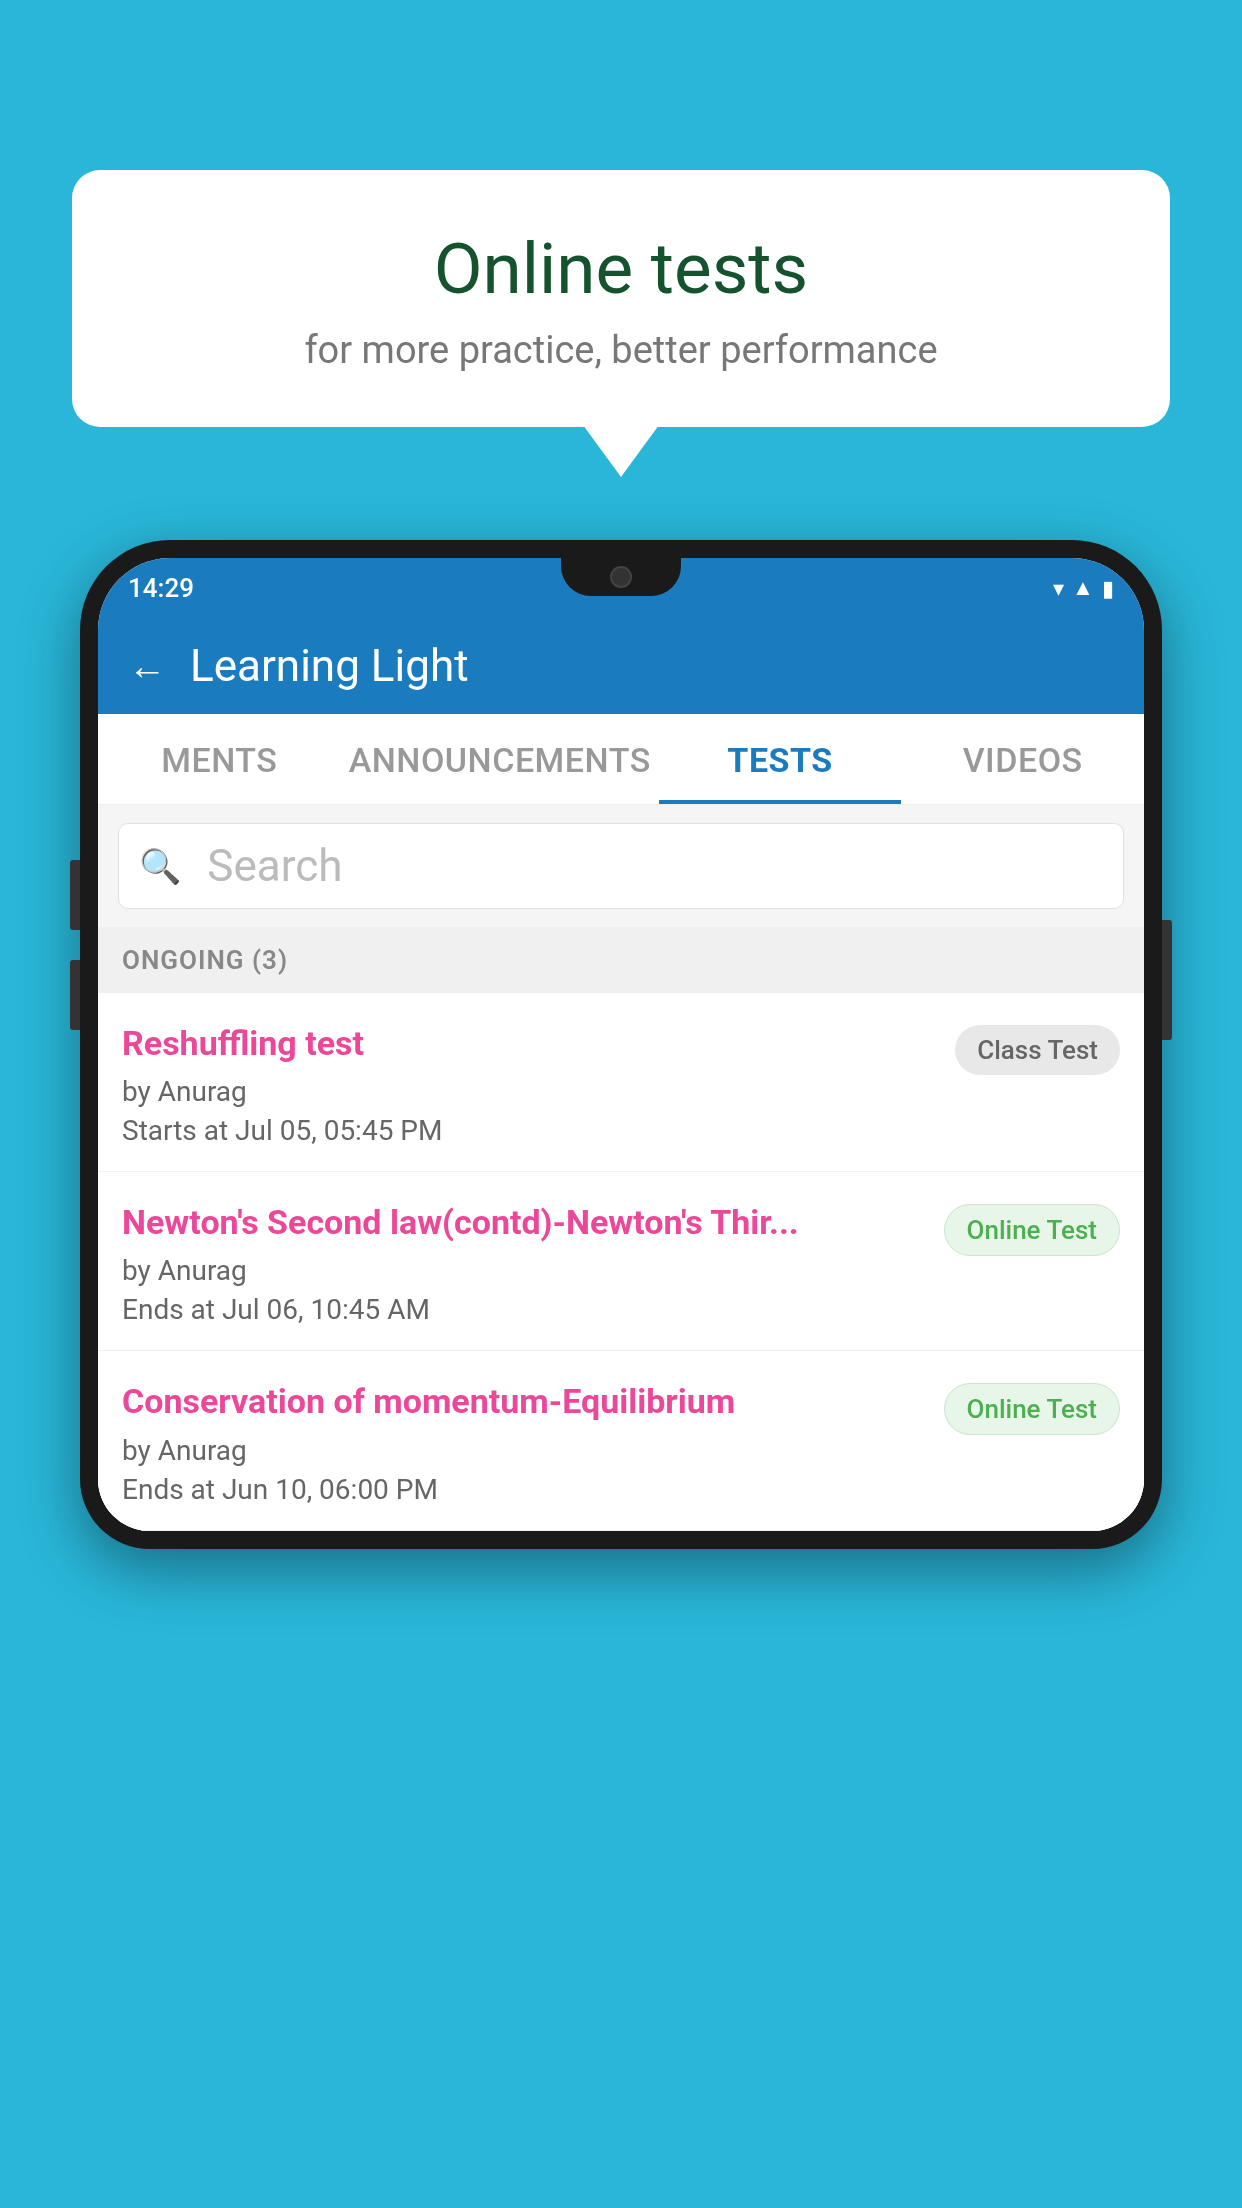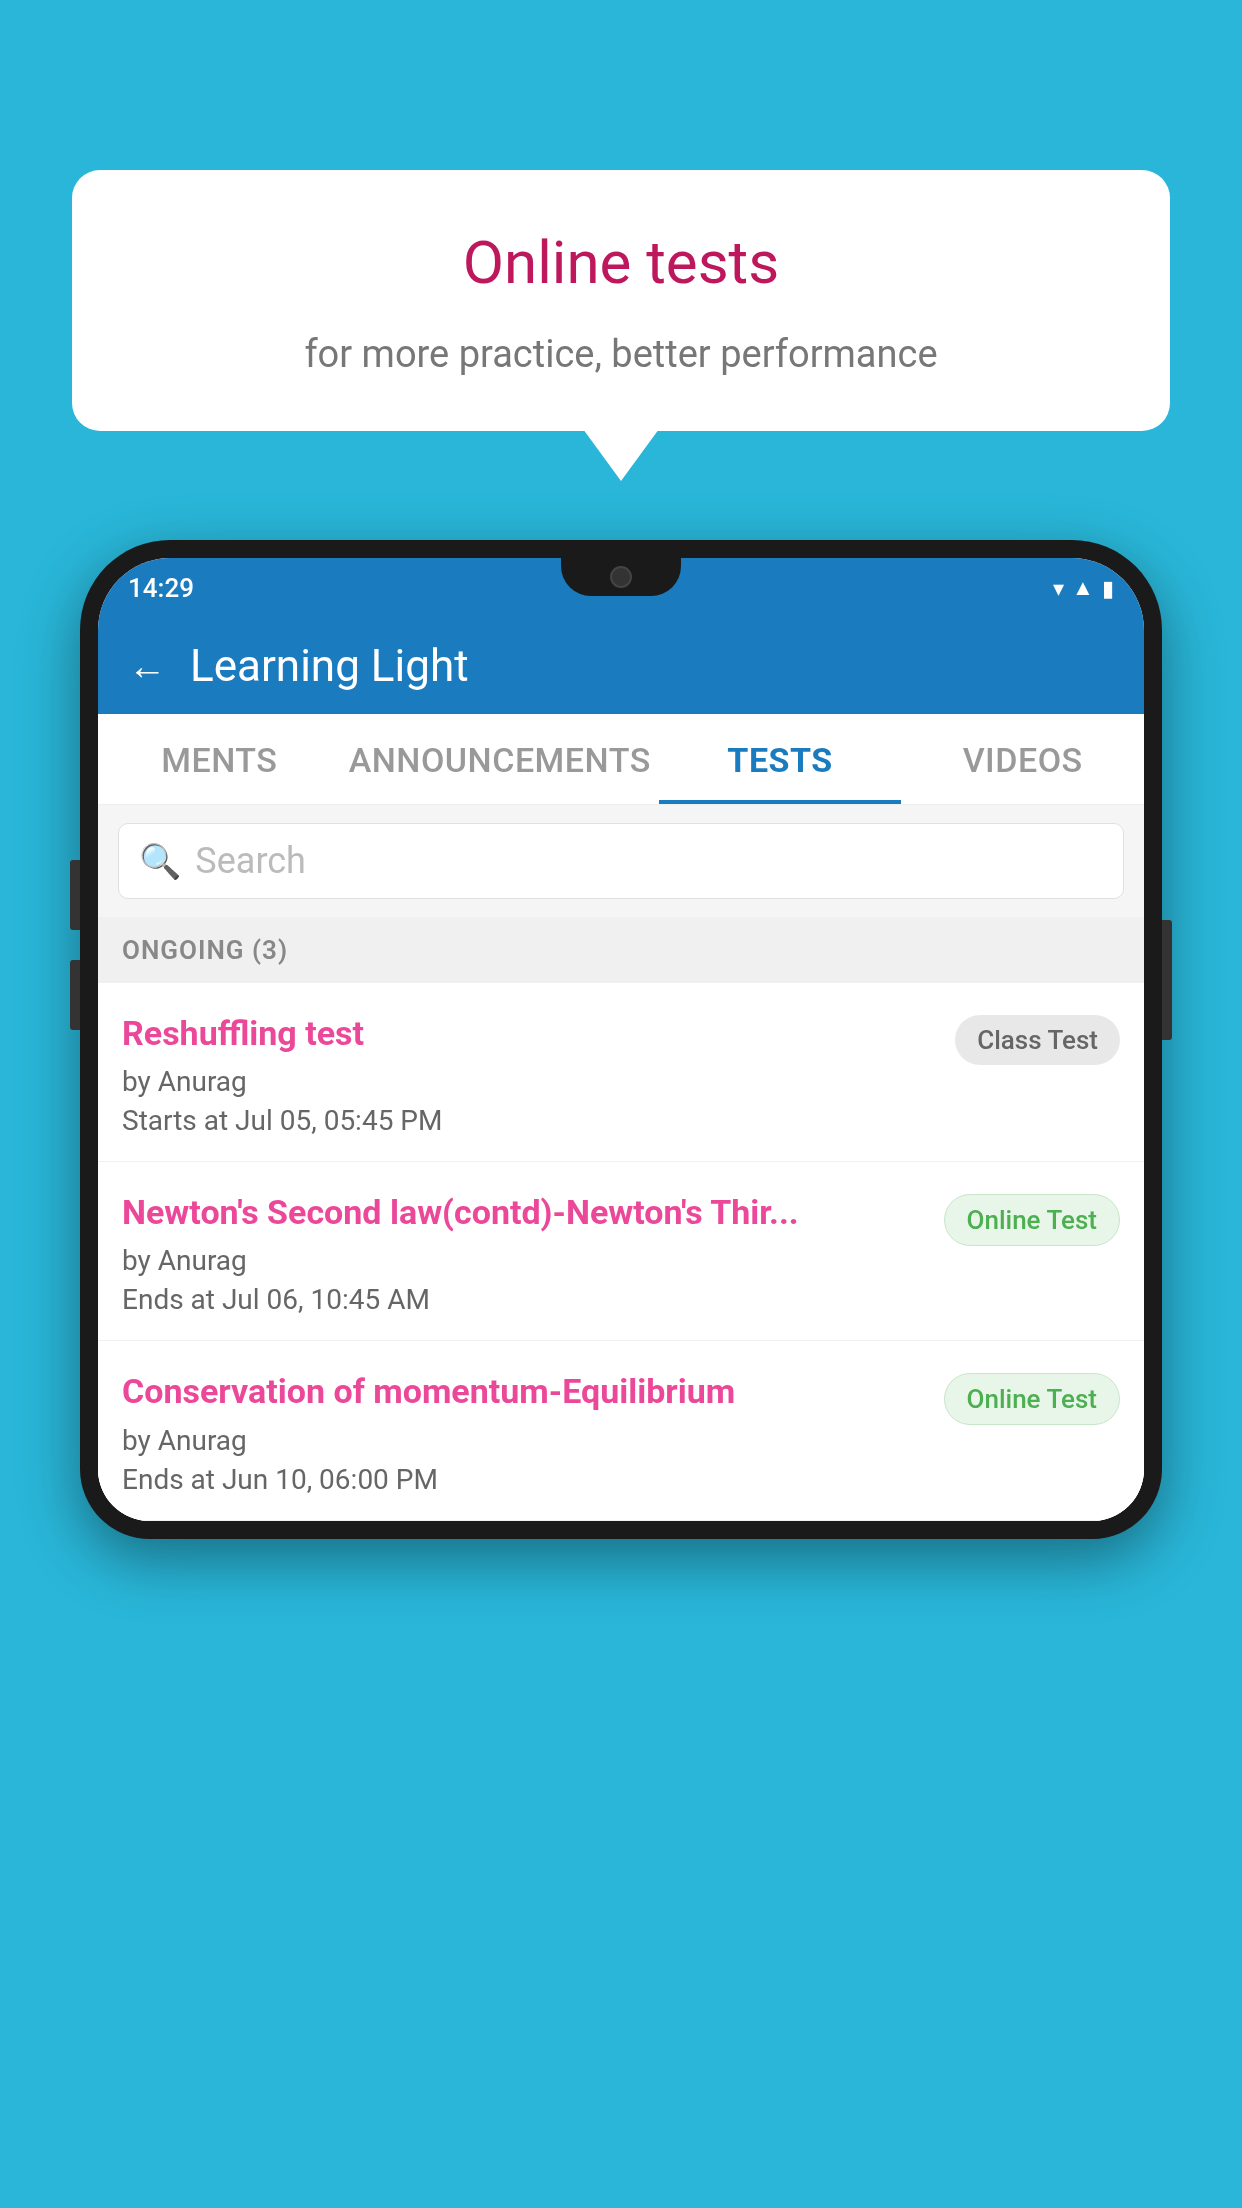--- a/index.html
+++ b/index.html
@@ -31,25 +31,25 @@
       left: 50%;
       transform: translateX(-50%);
       width: 0;
       height: 0;
       border-left: 38px solid transparent;
       border-right: 38px solid transparent;
       border-top: 52px solid white;
     }
 
     .bubble-title {
-      font-size: 60px;
-      color: #be185d;
+      font-size: 71px;
+      color: #14532d;
       font-weight: 400;
       line-height: 1.1;
-      margin-bottom: 36px;
+      margin-bottom: 20px;
     }
 
     .bubble-subtitle {
       font-size: 38px;
       color: #777;
       font-weight: 400;
     }
 
     
     .phone-wrap {
@@ -180,22 +180,23 @@
       gap: 14px;
       border: 1px solid #e0e0e0;
     }
 
     .search-icon-svg {
       color: #aaa;
       font-size: 34px;
     }
 
     .search-text {
-      font-size: 36px;
+      font-size: 44px;
       color: #bbb;
+      margin-left: 12px;
     }
 
     
     .section-header {
       background: #f0f0f0;
       padding: 18px 24px;
       font-size: 26px;
       color: #888;
       font-weight: 600;
       letter-spacing: 1px;

